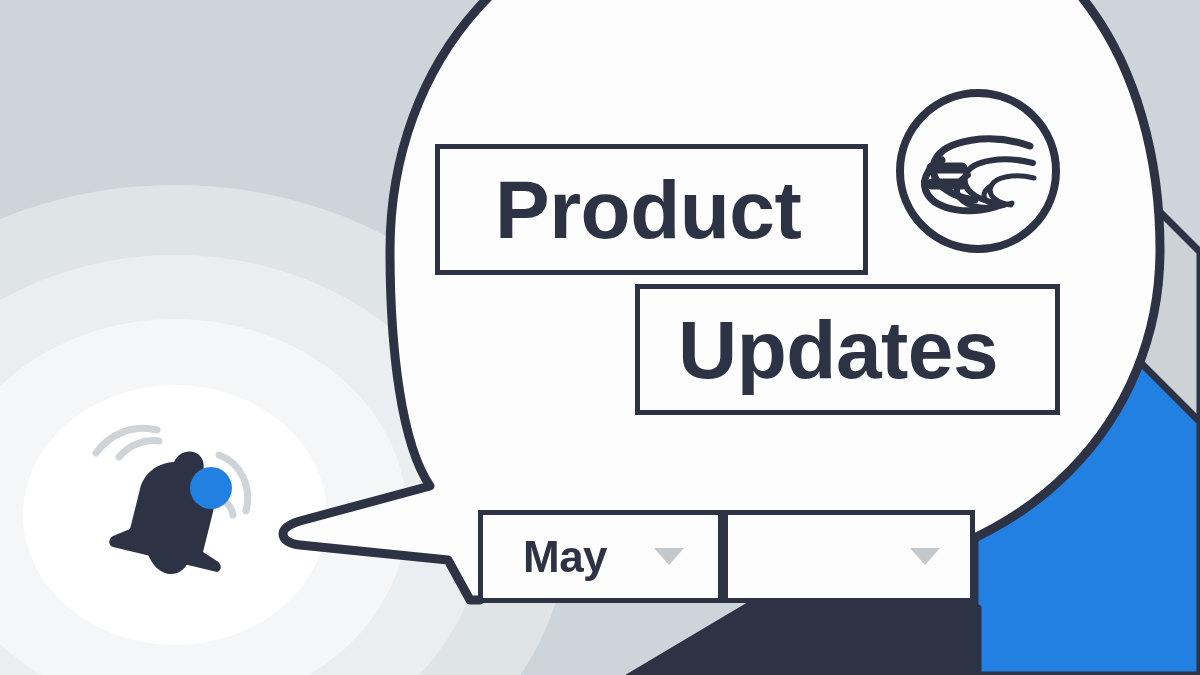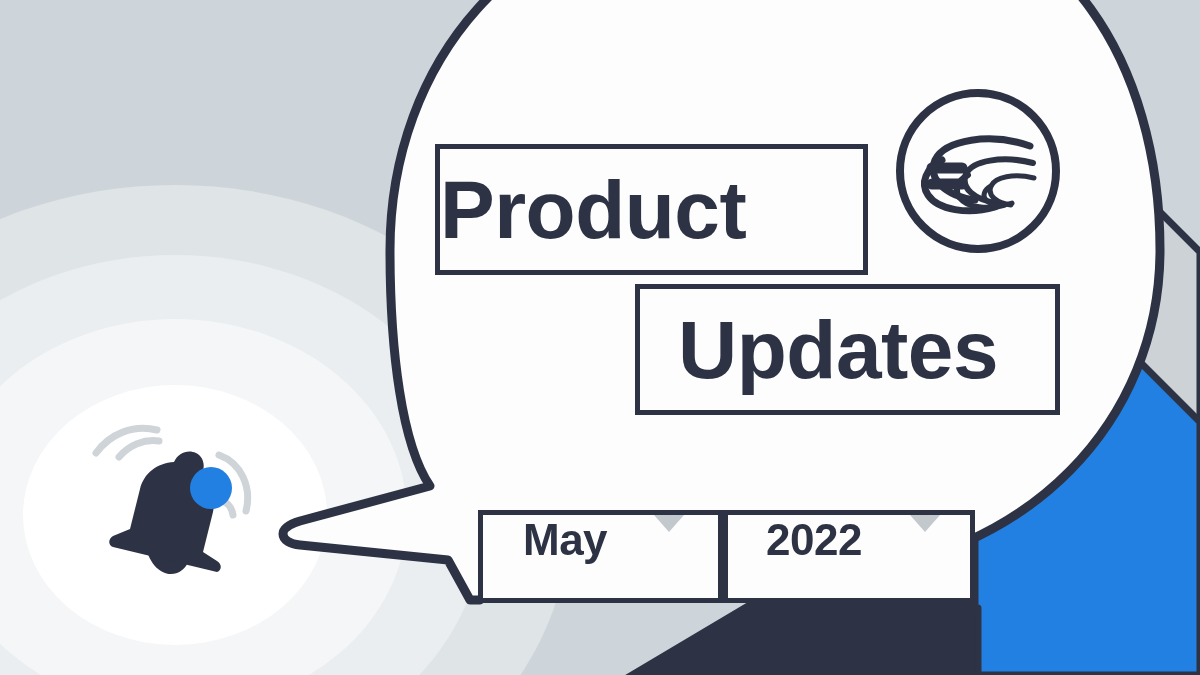--- a/index.html
+++ b/index.html
@@ -15,29 +15,29 @@
     position:absolute;
     display:flex;align-items:center;
     box-sizing:border-box;
     background:#fdfdfd;
     border:5px solid #2d3344;
     color:#2d3344;
     font-weight:700;
     letter-spacing:-0.5px;
     z-index:40;
   }
-  #box-product{left:435px;top:144px;width:433px;height:131px;font-size:82px;}
+  #box-product{left:435px;top:144px;width:433px;height:131px;padding-left:55px;font-size:82px;}
   #box-updates{left:635px;top:284px;width:425px;height:131px;padding-left:38px;font-size:82px;}
 
   .dropdown{
     position:absolute;top:510px;height:93px;
     box-sizing:border-box;
     background:#fdfdfd;
     border:5px solid #2d3344;
-    display:flex;
+    display:flex;align-items:center;
     color:#2d3344;font-weight:700;font-size:44px;letter-spacing:-0.5px;
     z-index:45;
   }
   #dropdown-month{left:478px;width:245px;padding-left:40px;}
   #dropdown-year{left:723px;width:252px;padding-left:38px;}
   .caret{
     margin-left:auto;margin-right:34px;
     width:0;height:0;
     border-left:15px solid transparent;
     border-right:15px solid transparent;
@@ -94,21 +94,20 @@
   <div class="boxlabel" id="box-updates">
     <span>Updates</span>
   </div>
 
   <div class="dropdown" id="dropdown-month">
     <span>May</span>
     <span class="caret"></span>
   </div>
 
   <div class="dropdown" id="dropdown-year">
-    <span>2022</span>
     <span class="caret"></span>
   </div>
 
   <svg class="layer" viewBox="0 0 1200 675" preserveAspectRatio="none" style="z-index:60;">
     <circle cx="978" cy="171" r="78" fill="#fdfdfd" stroke="#2d3344" stroke-width="8"></circle>
     <g fill="none" stroke="#2d3344" stroke-linecap="round">
       <path d="M 1030 146 C 990 132 945 140 935 160 C 927 178 945 196 975 200" stroke-width="7"></path>
       <path d="M 1033 163 C 1002 155 972 161 966 174 C 960 188 975 200 997 203" stroke-width="6"></path>
       <path d="M 1034 178 C 1014 173 995 177 991 186 C 987 196 997 203 1011 205" stroke-width="5"></path>
       <path d="M 942 160 C 926 168 920 183 928 195 C 938 210 968 215 995 207" stroke-width="7"></path>

